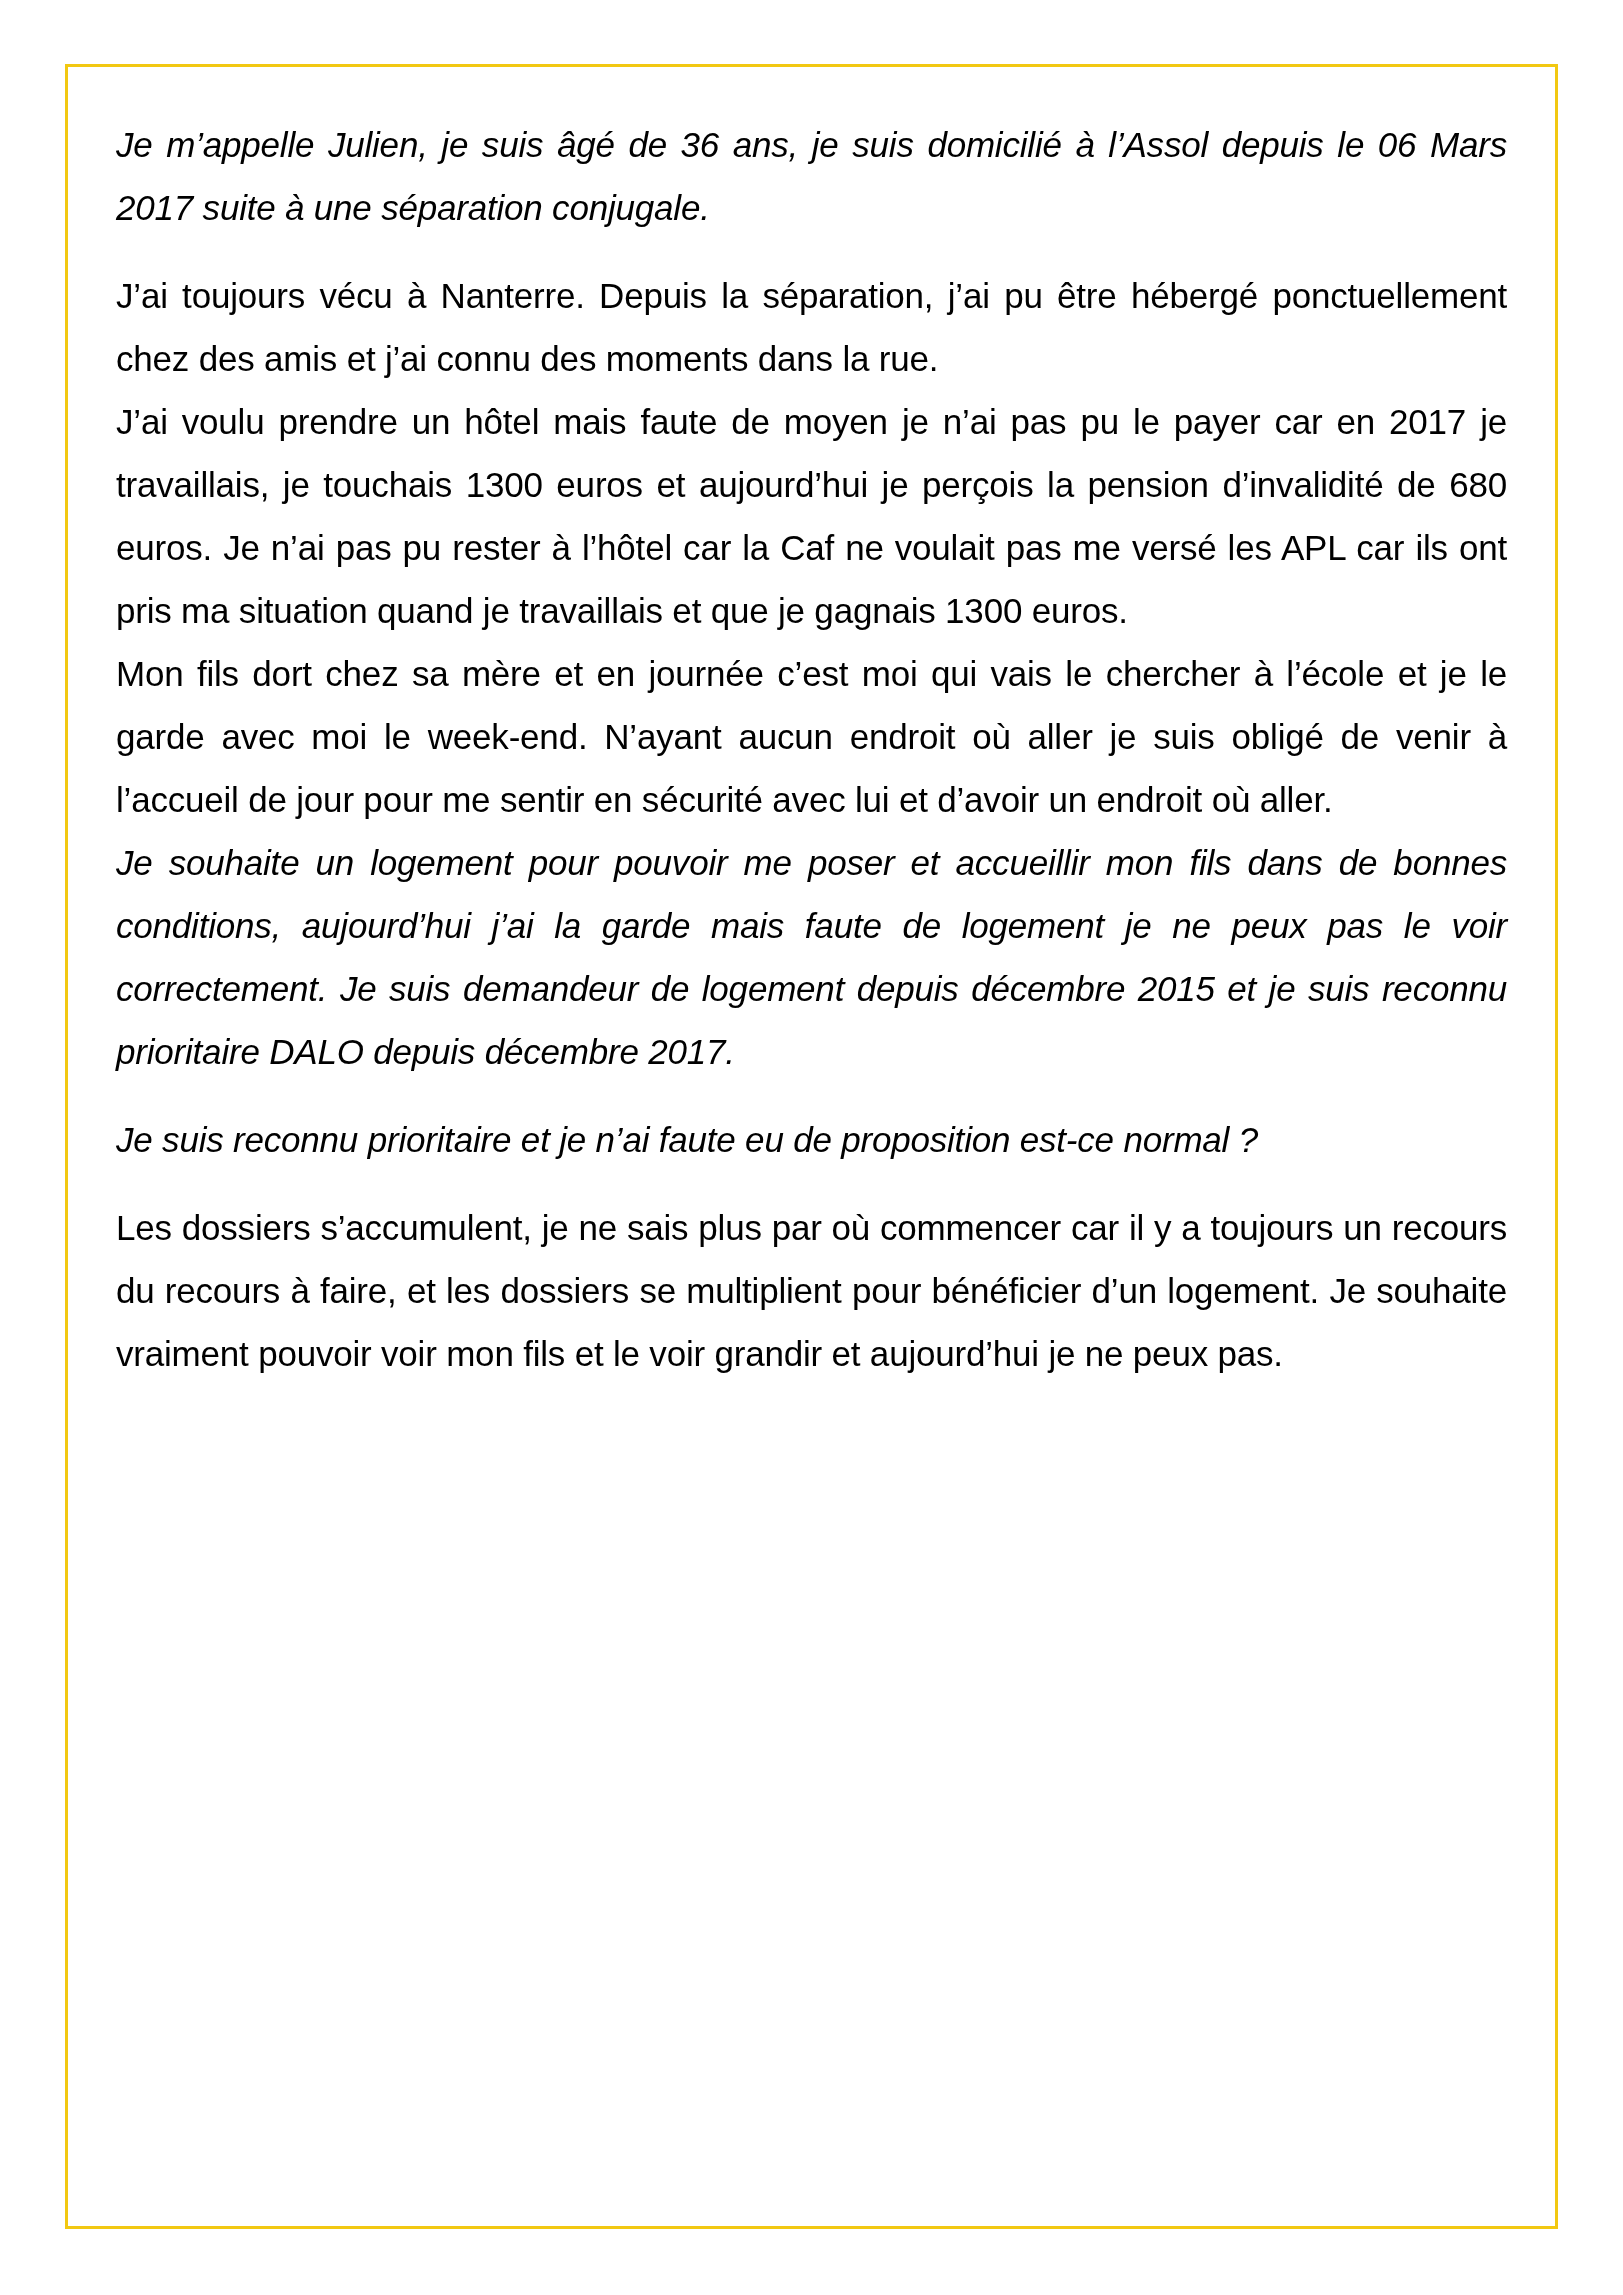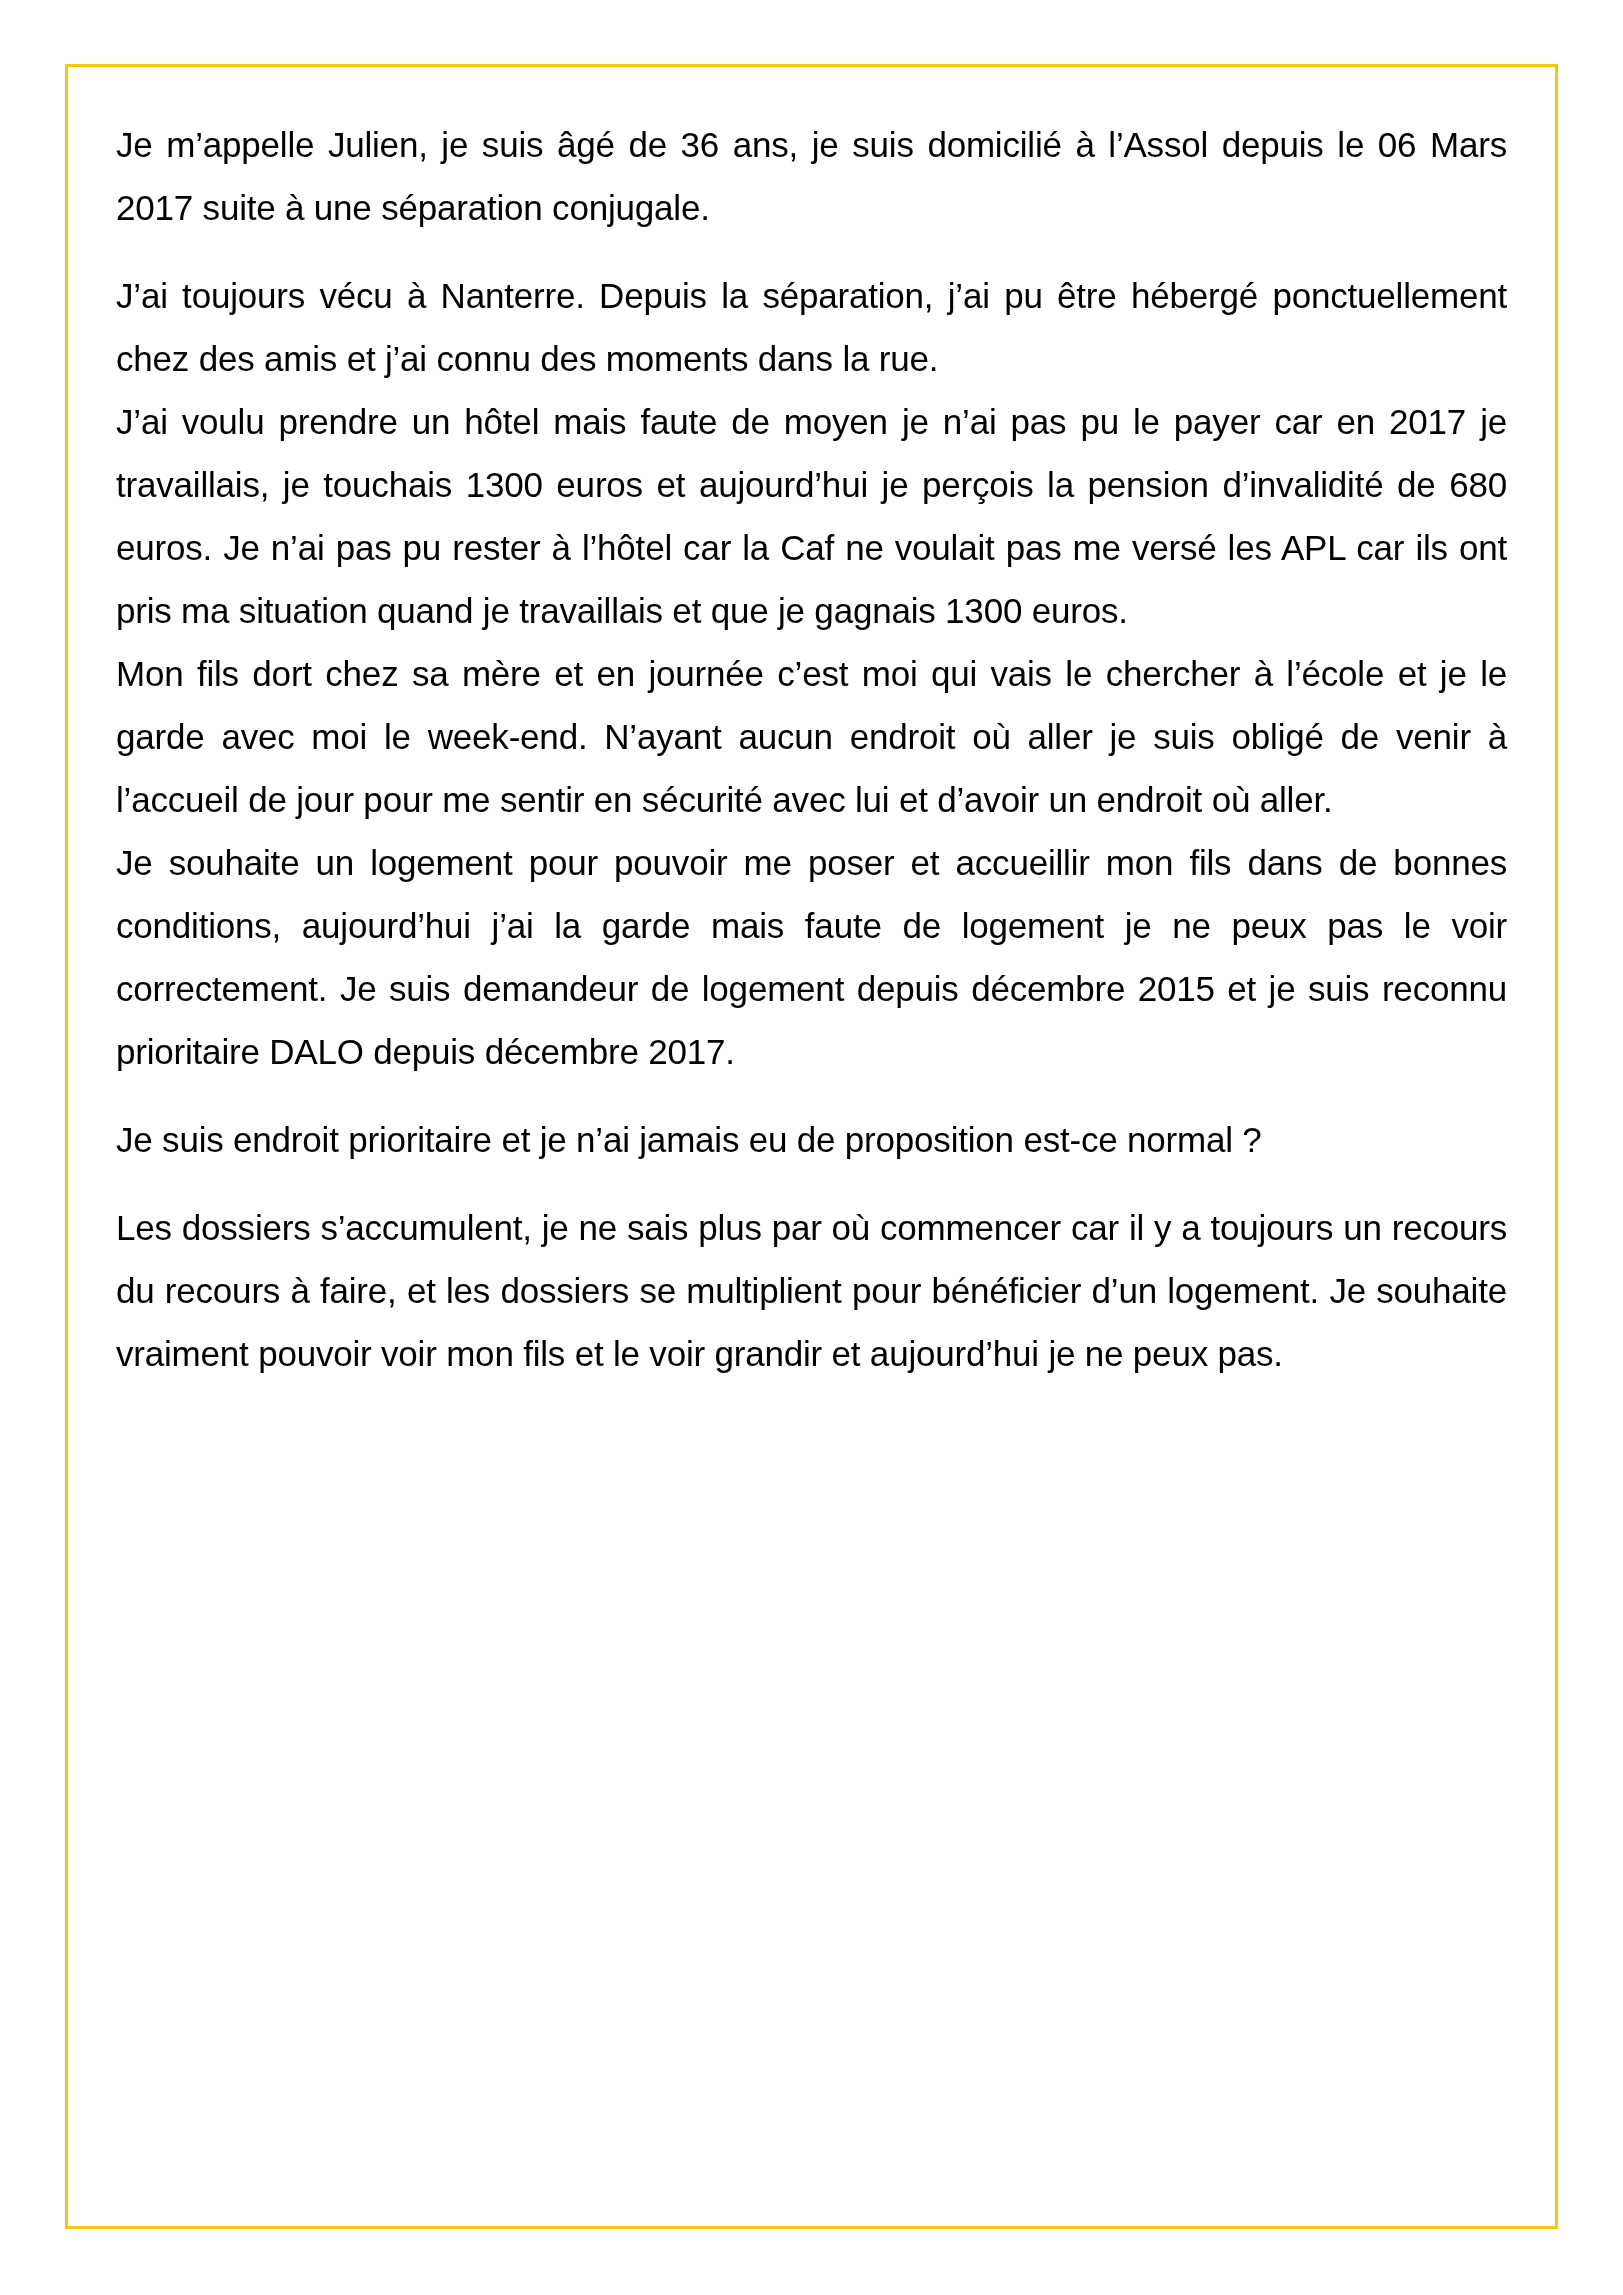--- a/index.html
+++ b/index.html
@@ -37,30 +37,31 @@
     line-height: 63px;
     letter-spacing: -0.2px;
   }
   .para {
     margin: 0;
     text-align: justify;
     text-align-last: left;
   }
   .para.gap-after {
     margin-bottom: 25px;
+    font-style: italic;
   }
 </style>
 </head>
 <body>
 
 <div class="page">
   <div class="border-frame"></div>
   <div class="doc-text">
     <p class="para gap-after">Je m’appelle Julien, je suis âgé de 36 ans, je suis domicilié à l’Assol depuis le 06 Mars 2017 suite à une séparation conjugale.</p>
     <p class="para">J’ai toujours vécu à Nanterre. Depuis la séparation, j’ai pu être hébergé ponctuellement chez des amis et j’ai connu des moments dans la rue.</p>
     <p class="para">J’ai voulu prendre un hôtel mais faute de moyen je n’ai pas pu le payer car en 2017 je travaillais, je touchais 1300 euros et aujourd’hui je perçois la pension d’invalidité de 680 euros. Je n’ai pas pu rester à l’hôtel car la Caf ne voulait pas me versé les APL car ils ont pris ma situation quand je travaillais et que je gagnais 1300 euros.</p>
     <p class="para">Mon fils dort chez sa mère et en journée c’est moi qui vais le chercher à l’école et je le garde avec moi le week-end. N’ayant aucun endroit où aller je suis obligé de venir à l’accueil de jour pour me sentir en sécurité avec lui et d’avoir un endroit où aller.</p>
     <p class="para gap-after">Je souhaite un logement pour pouvoir me poser et accueillir mon fils dans de bonnes conditions, aujourd’hui j’ai la garde mais faute de logement je ne peux pas le voir correctement. Je suis demandeur de logement depuis décembre 2015 et je suis reconnu prioritaire DALO depuis décembre 2017.</p>
-    <p class="para gap-after">Je suis endroit prioritaire et je n’ai jamais eu de proposition est-ce normal ?</p>
+    <p class="para gap-after">Je suis reconnu prioritaire et je n’ai faute eu de proposition est-ce normal ?</p>
     <p class="para">Les dossiers s’accumulent, je ne sais plus par où commencer car il y a toujours un recours du recours à faire, et les dossiers se multiplient pour bénéficier d’un logement. Je souhaite vraiment pouvoir voir mon fils et le voir grandir et aujourd’hui je ne peux pas.</p>
   </div>
 </div>
 
 
 </body></html>

